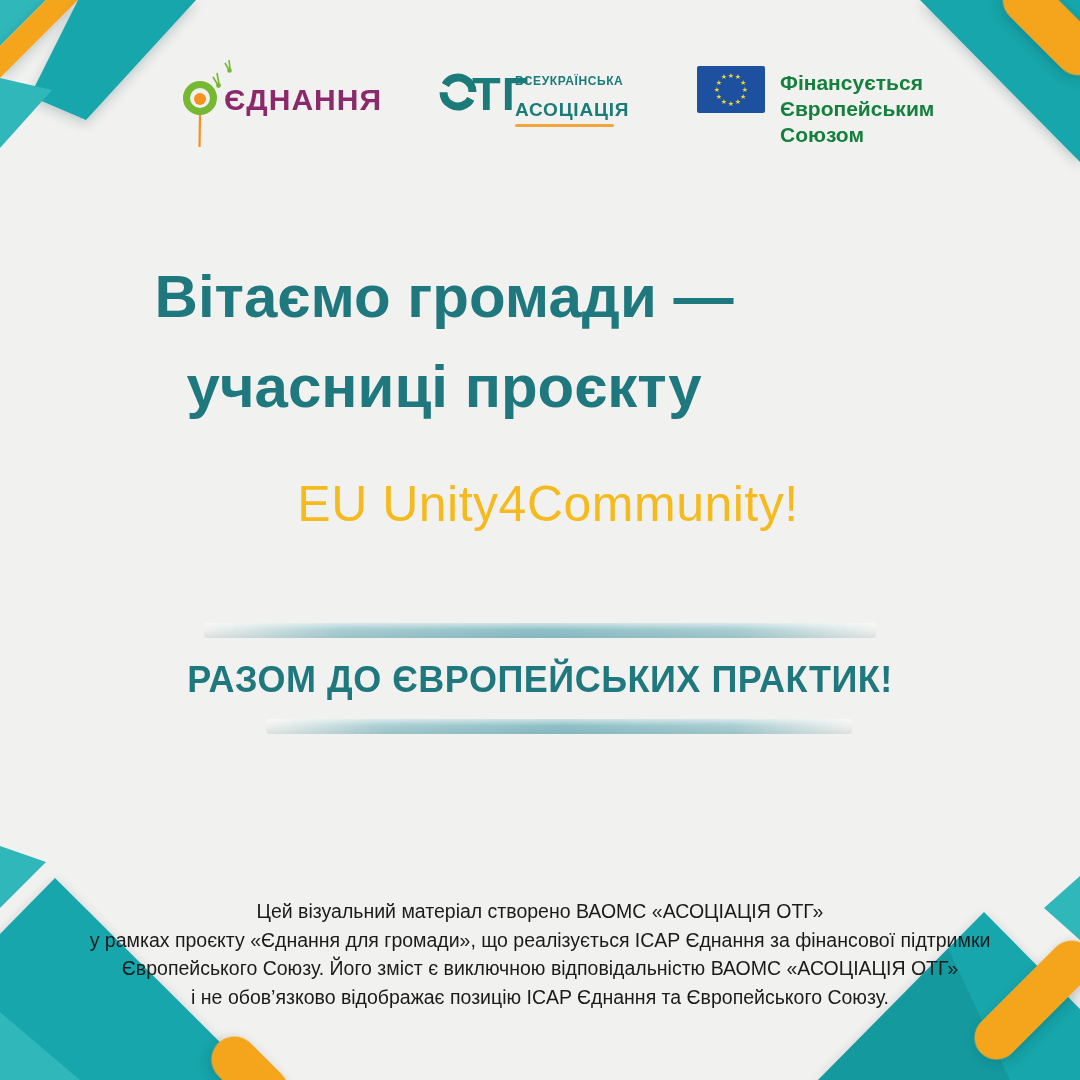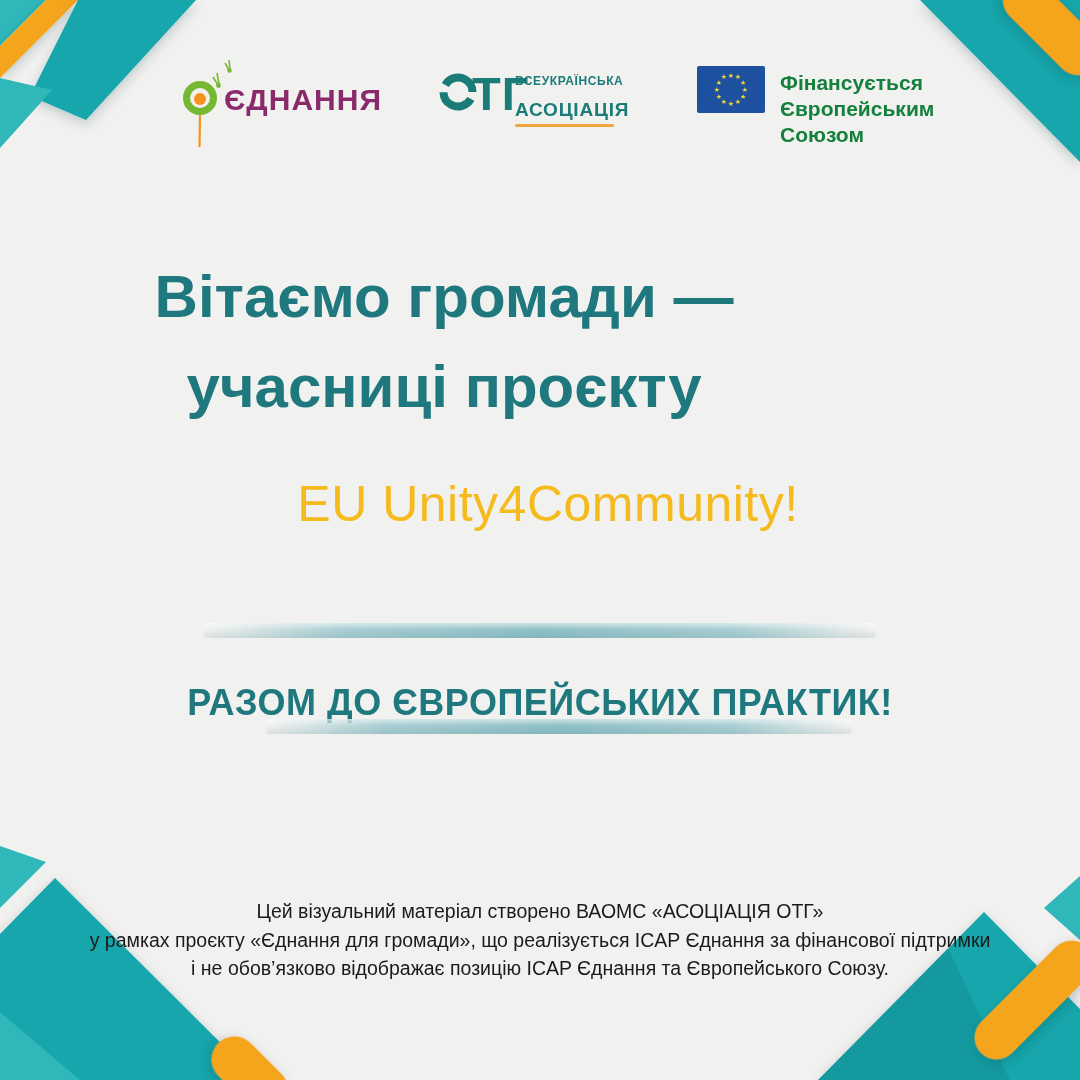--- a/index.html
+++ b/index.html
@@ -42,21 +42,21 @@
   .divider{
     position:absolute;height:15px;border-radius:3px;
     background:
       linear-gradient(180deg, rgba(255,255,255,0.55) 0%, rgba(255,255,255,0) 45%, rgba(40,90,95,0.10) 100%),
       linear-gradient(90deg, rgba(160,200,205,0) 0%, #a9ced3 20%, #8ec0c6 50%, #a9ced3 80%, rgba(160,200,205,0) 100%);
   }
   .divider-1{top:623px;left:204px;width:672px;}
   .divider-2{top:719px;left:266px;width:586px;}
   .slogan{
     position:absolute;top:659px;left:0;width:1080px;text-align:center;
-    color:#1f787e;font-size:36px;font-weight:700;letter-spacing:0.5px;margin-top:23px;
+    color:#1f787e;font-size:36px;font-weight:700;letter-spacing:0.5px;
   }
 
   
   .disclaimer{
     position:absolute;top:897px;left:0;width:1080px;text-align:center;
     color:#1b1b1b;font-size:19.5px;line-height:28.5px;font-weight:400;
   }
 </style>
 </head>
 <body>
@@ -144,16 +144,17 @@
 
   <div class="title">Вітаємо громади — учасниці проєкту</div>
   <div class="project">EU Unity4Community!</div>
   <div class="divider divider-1"></div>
   <div class="slogan">РАЗОМ ДО ЄВРОПЕЙСЬКИХ ПРАКТИК!</div>
   <div class="divider divider-2"></div>
 
   <div class="disclaimer">
     <div>Цей візуальний матеріал створено ВАОМС «АСОЦІАЦІЯ ОТГ»</div>
     <div>у рамках проєкту «Єднання для громади», що реалізується ICAP Єднання за фінансової підтримки</div>
+    <div>Європейського Союзу. Його зміст є виключною відповідальністю ВАОМС «АСОЦІАЦІЯ ОТГ»</div>
     <div>і не обов’язково відображає позицію ICAP Єднання та Європейського Союзу.</div>
   </div>
 
 </div>
 
 </body></html>

